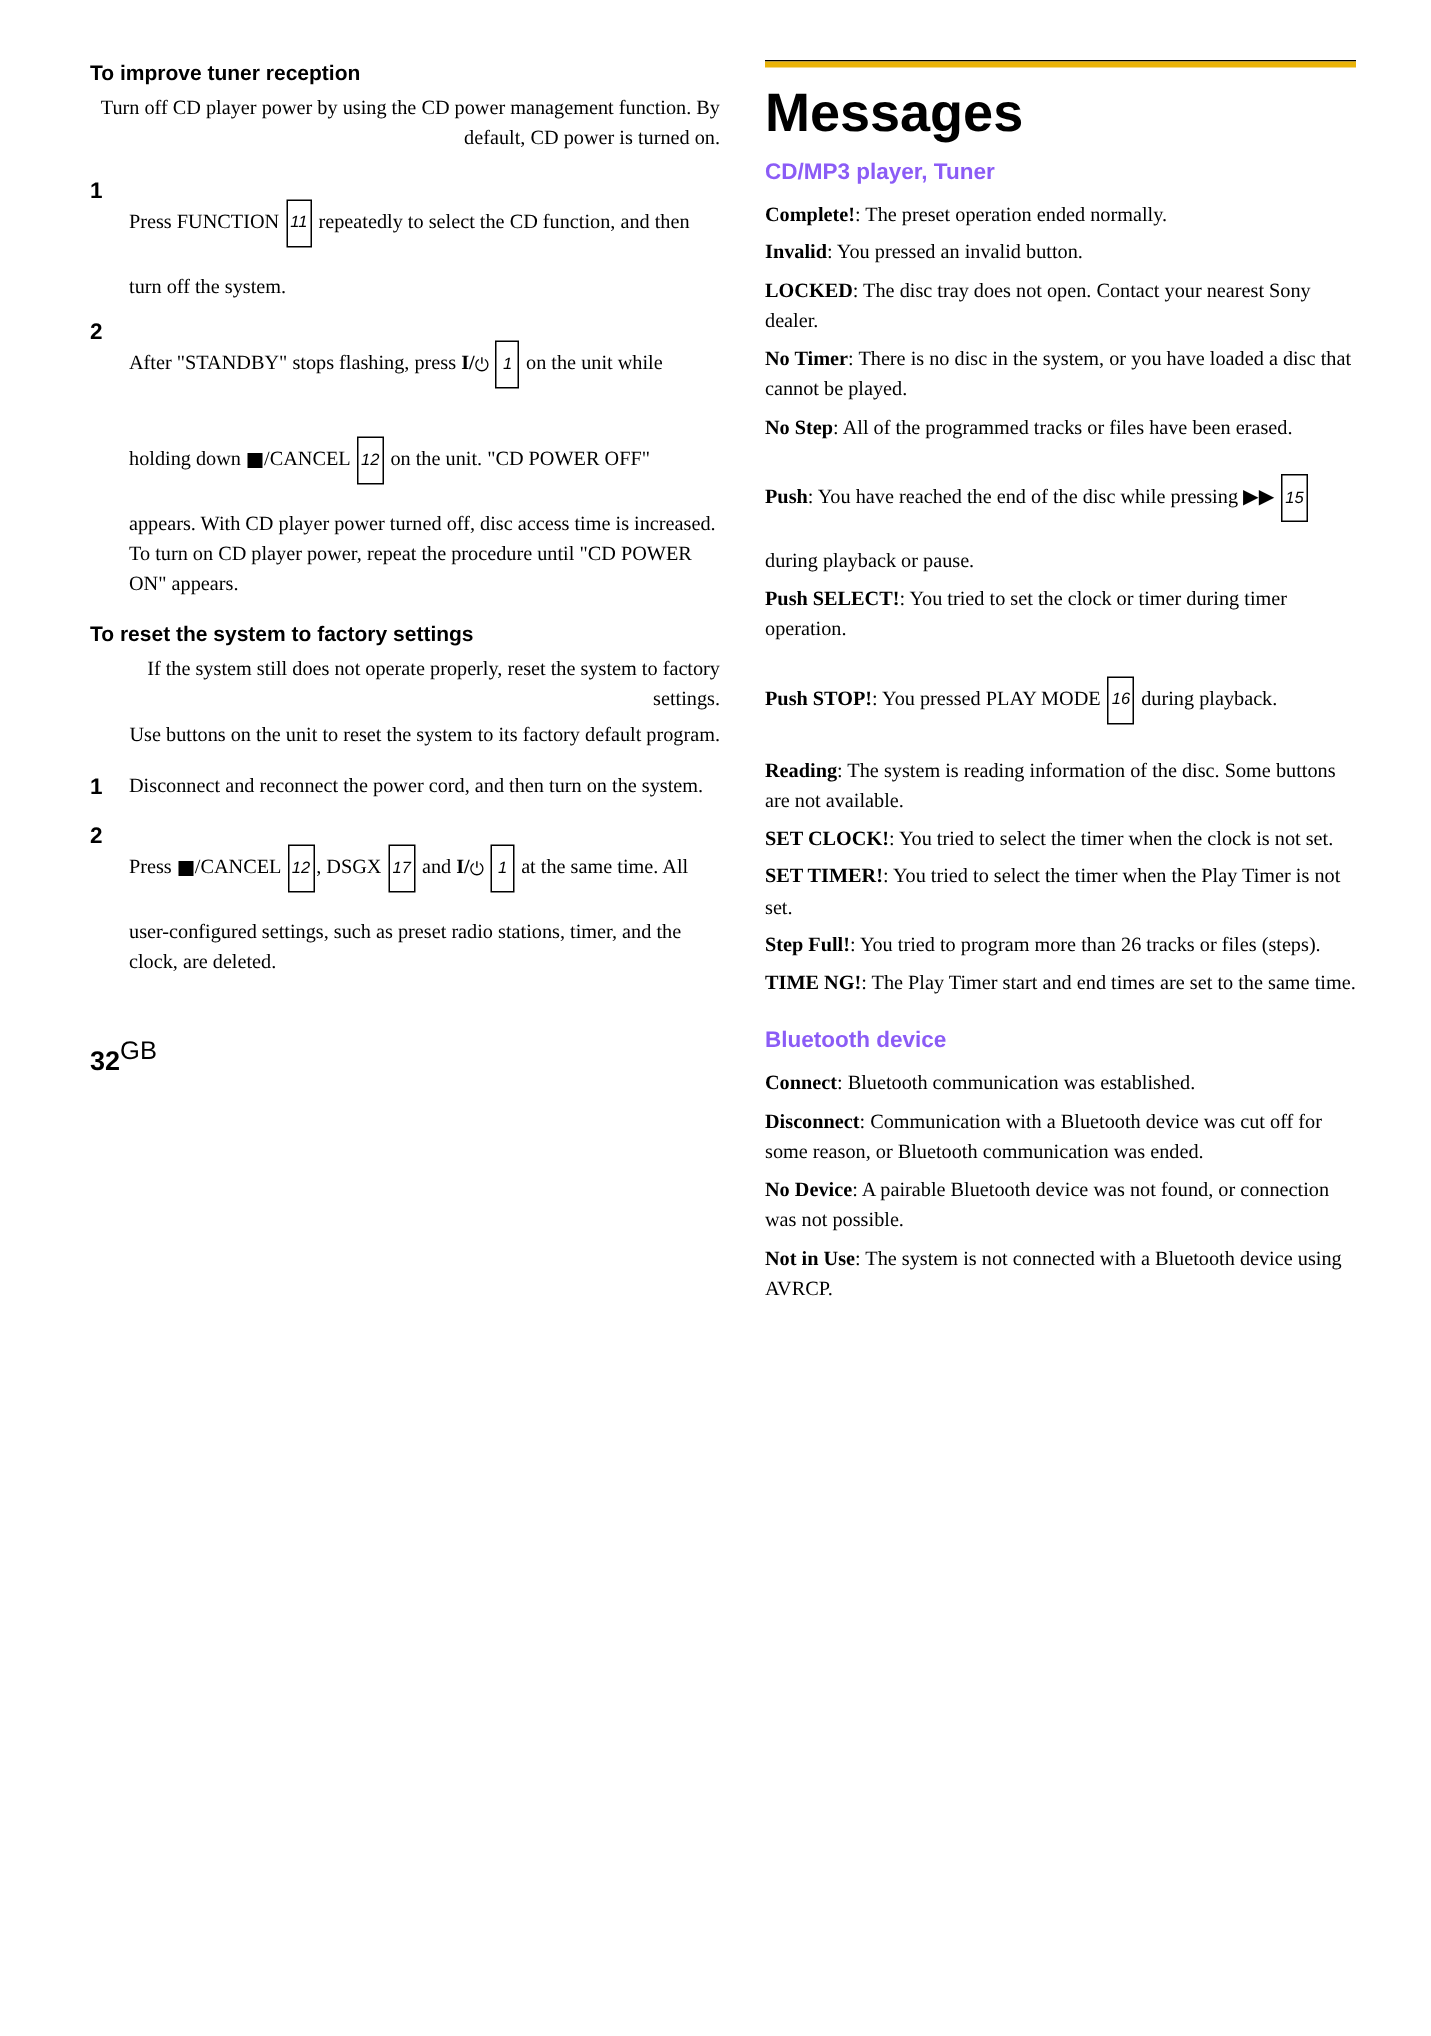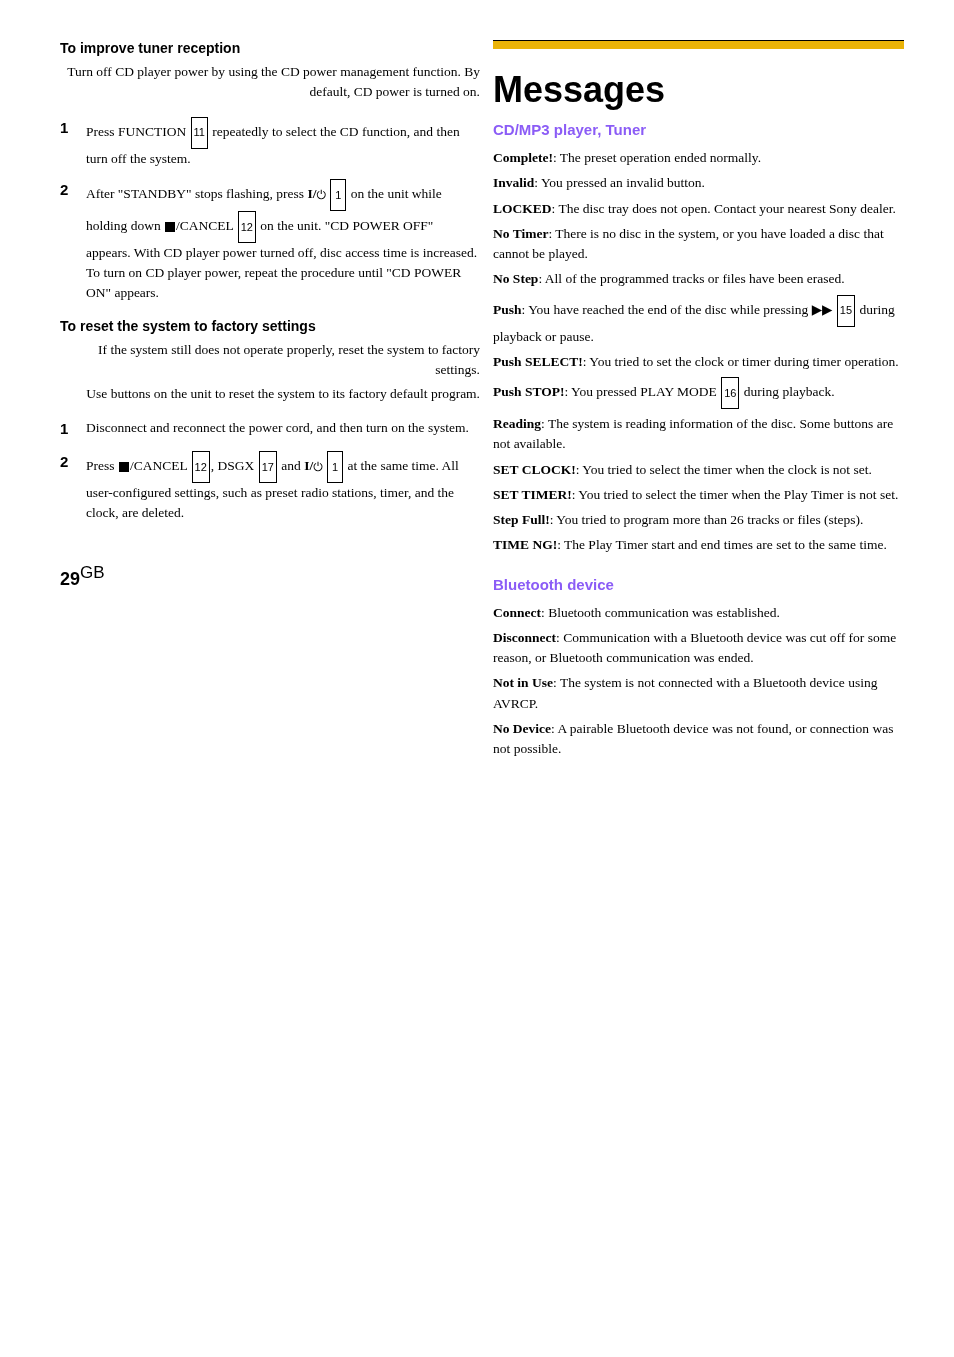--- a/index.html
+++ b/index.html
@@ -7,21 +7,21 @@
       background: #fff;
       font-family: 'Times New Roman', Times, serif;
       font-size: 14px;
       color: #000;
       width: 954px;
       min-height: 1357px;
       padding: 40px 50px 40px 60px;
     }
     .page-container {
       display: flex;
-      gap: 13px;
+      gap: 30px;
       width: 100%;
     }
     .left-col {
       width: 420px;
       flex-shrink: 0;
     }
     .right-col {
       flex: 1;
     }
     .section-heading {
@@ -59,43 +59,44 @@
       display: inline-flex;
       align-items: center;
       justify-content: center;
       border: 1px solid #000;
       font-size: 11px;
       font-family: Arial, sans-serif;
       min-width: 16px;
       height: 32px;
       padding: 0 2px;
       vertical-align: middle;
-      margin: 0 1px;
+      margin: 16px 1px;
+      font-style: italic;
     }
     .stop-icon {
       display: inline-block;
       width: 10px;
       height: 10px;
       background: #000;
       vertical-align: middle;
       margin: 0 1px;
     }
     .power-icon {
       display: inline-block;
       vertical-align: middle;
       font-size: 12px;
     }
     
     .messages-title {
       font-family: Arial, Helvetica, sans-serif;
       font-weight: 900;
       font-size: 36px;
       margin-bottom: 10px;
-      border-top: 8px solid #eab308;
-      padding-top: 20px;
+      border-top: 4px solid #eab308;
+      padding-top: 9px;
     }
     .messages-subheading {
       font-family: Arial, Helvetica, sans-serif;
       font-weight: 900;
       font-size: 15px;
       margin-bottom: 10px;
       color: #8b5cf6;
     }
     .msg-list {
       list-style: none;
@@ -160,21 +161,21 @@
         </li>
         <li>
           <span class="num">2</span>
           <span>Press <span class="stop-icon"></span>/CANCEL <span class="sub-box">12</span>, DSGX <span class="sub-box">17</span> and <strong>I/</strong><span class="power-icon">⏻</span> <span class="sub-box">1</span> at the same time.
           All user-configured settings, such as preset radio stations, timer, and the clock, are deleted.</span>
         </li>
       </ol>
     </div>
 
     <div class="page-num">
-      <span>29</span><sup>GB</sup>
+      <span>32</span><sup>GB</sup>
     </div>
 
   </div>
 
   <div class="right-col">
     <hr class="divider">
     <h1 class="messages-title">Messages</h1>
 
     <div>
       <div class="messages-subheading">CD/MP3 player, Tuner</div>
@@ -193,19 +194,19 @@
         <li><span class="msg-term">Step Full!</span>: You tried to program more than 26 tracks or files (steps).</li>
         <li><span class="msg-term">TIME NG!</span>: The Play Timer start and end times are set to the same time.</li>
       </ul>
     </div>
 
     <div>
       <div class="messages-subheading">Bluetooth device</div>
       <ul class="msg-list">
         <li><span class="msg-term">Connect</span>: Bluetooth communication was established.</li>
         <li><span class="msg-term">Disconnect</span>: Communication with a Bluetooth device was cut off for some reason, or Bluetooth communication was ended.</li>
+        <li><span class="msg-term">No Device</span>: A pairable Bluetooth device was not found, or connection was not possible.</li>
         <li><span class="msg-term">Not in Use</span>: The system is not connected with a Bluetooth device using AVRCP.</li>
-        <li><span class="msg-term">No Device</span>: A pairable Bluetooth device was not found, or connection was not possible.</li>
       </ul>
     </div>
 
   </div>
 </div>
 
 </body></html>

